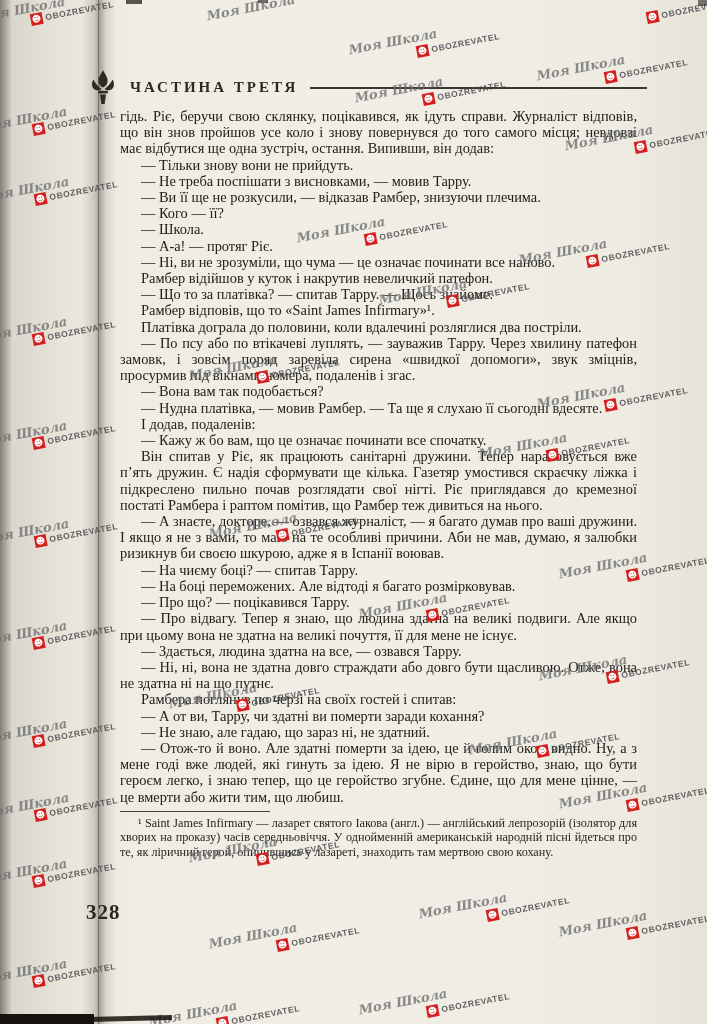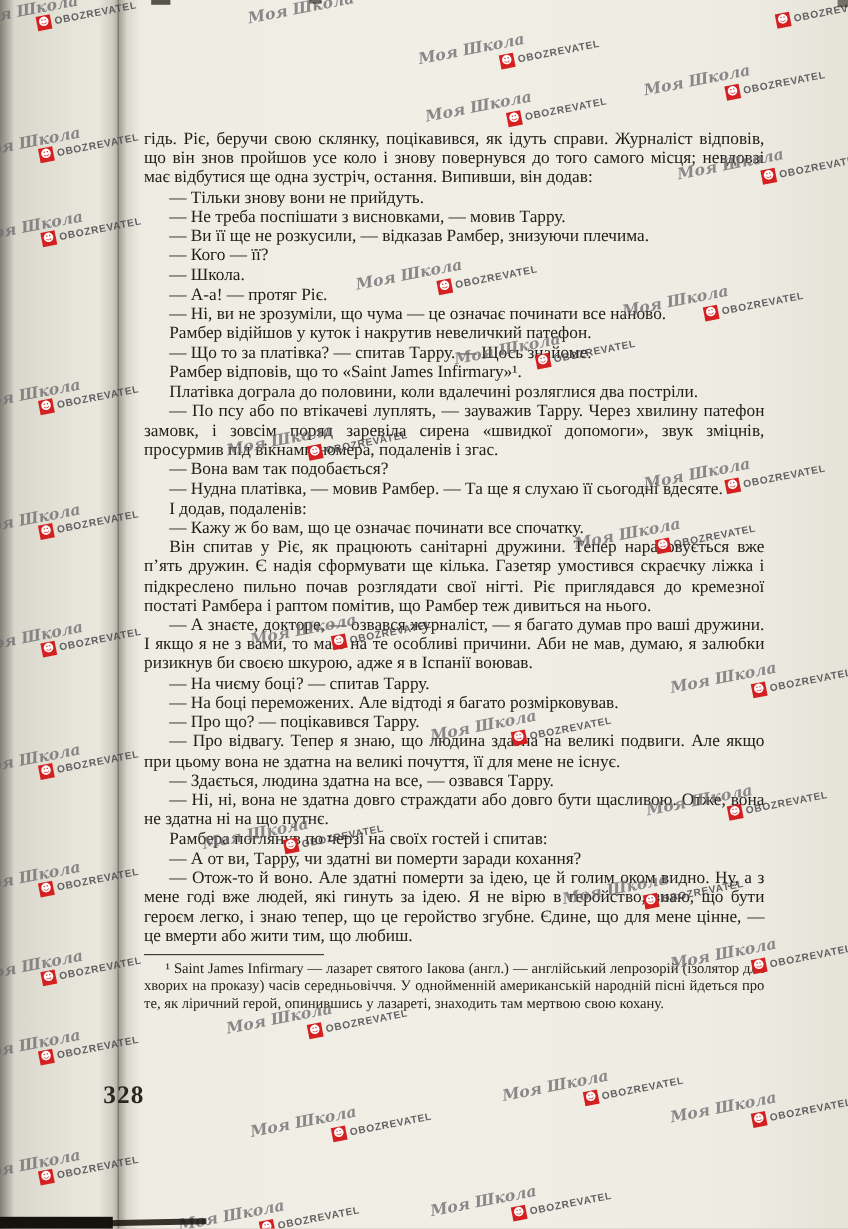--- a/index.html
+++ b/index.html
@@ -50,20 +50,33 @@
 </style>
 </head>
 <body>
 
 <div class="scan">
 
   <div class="edge-left"></div>
   <div class="crease"></div>
   <div class="crease-line"></div>
 
+  <div class="page-header">
+    <svg class="ornament" viewBox="0 0 26 34" aria-hidden="true">
+      <g fill="#2e2b23">
+        <path d="M13 0c-2.2 4.6-4.6 7-4.6 11 0 3 2 5.4 4.6 6.6 2.6-1.2 4.6-3.6 4.6-6.6 0-4-2.4-6.4-4.6-11z"></path>
+        <path d="M3.4 9.4C1 13.6 1.6 18.6 6 20c2.2.7 4.3.2 5.4-1-2.6-2.2-5.6-5-8-9.6z"></path>
+        <path d="M22.6 9.4c2.4 4.2 1.8 9.2-2.6 10.6-2.2.7-4.3.2-5.4-1 2.6-2.2 5.6-5 8-9.6z"></path>
+        <rect x="8.2" y="20.8" width="9.6" height="2.6"></rect>
+        <path d="M10 24.6h6L14.6 34h-3.2z"></path>
+      </g>
+    </svg>
+    <span class="part-title">ЧАСТИНА ТРЕТЯ</span>
+    <span class="header-rule"></span>
+  </div>
 
   <div class="body-text">
     <div id="paragraphs">
         <p class="para no-indent">гідь. Ріє, беручи свою склянку, поцікавився, як ідуть справи. Журналіст відповів, що він знов пройшов усе коло і знову повернувся до того самого місця; невдовзі має відбутися ще одна зустріч, остання. Випивши, він додав:</p>
         <p class="para">— Тільки знову вони не прийдуть.</p>
         <p class="para">— Не треба поспішати з висновками, — мовив Тарру.</p>
         <p class="para">— Ви її ще не розкусили, — відказав Рамбер, знизуючи плечима.</p>
         <p class="para">— Кого — її?</p>
         <p class="para">— Школа.</p>
         <p class="para">— А-а! — протяг Ріє.</p>
@@ -80,20 +93,21 @@
         <p class="para">Він спитав у Ріє, як працюють санітарні дружини. Тепер нараховується вже п’ять дружин. Є надія сформувати ще кілька. Газетяр умостився скраєчку ліжка і підкреслено пильно почав розглядати свої нігті. Ріє приглядався до кремезної постаті Рамбера і раптом помітив, що Рамбер теж дивиться на нього.</p>
         <p class="para">— А знаєте, докторе, — озвався журналіст, — я багато думав про ваші дружини. І якщо я не з вами, то маю на те особливі причини. Аби не мав, думаю, я залюбки ризикнув би своєю шкурою, адже я в Іспанії воював.</p>
         <p class="para">— На чиєму боці? — спитав Тарру.</p>
         <p class="para">— На боці переможених. Але відтоді я багато розмірковував.</p>
         <p class="para">— Про що? — поцікавився Тарру.</p>
         <p class="para">— Про відвагу. Тепер я знаю, що людина здатна на великі подвиги. Але якщо при цьому вона не здатна на великі почуття, її для мене не існує.</p>
         <p class="para">— Здається, людина здатна на все, — озвався Тарру.</p>
         <p class="para">— Ні, ні, вона не здатна довго страждати або довго бути щасливою. Отже, вона не здатна ні на що путнє.</p>
         <p class="para">Рамбера поглянув по черзі на своїх гостей і спитав:</p>
         <p class="para">— А от ви, Тарру, чи здатні ви померти заради кохання?</p>
+        <p class="para">— Не знаю, але гадаю, що зараз ні, не здатний.</p>
         <p class="para">— Отож-то й воно. Але здатні померти за ідею, це й голим оком видно. Ну, а з мене годі вже людей, які гинуть за ідею. Я не вірю в геройство, знаю, що бути героєм легко, і знаю тепер, що це геройство згубне. Єдине, що для мене цінне, — це вмерти або жити тим, що любиш.</p>
       </div>
     <div class="footnote-divider"></div>
     <p class="footnote">¹ Saint James Infirmary — лазарет святого Іакова (англ.) — англійський лепрозорій (ізолятор для хворих на проказу) часів середньовіччя. У однойменній американській народній пісні йдеться про те, як ліричний герой, опинившись у лазареті, знаходить там мертвою свою кохану.</p>
   </div>
 
   <div class="page-number">328</div>
 
   <div class="watermark-layer">
       <span class="wm-school" style="left: -24px; top: 2px;">Моя Школа</span>

